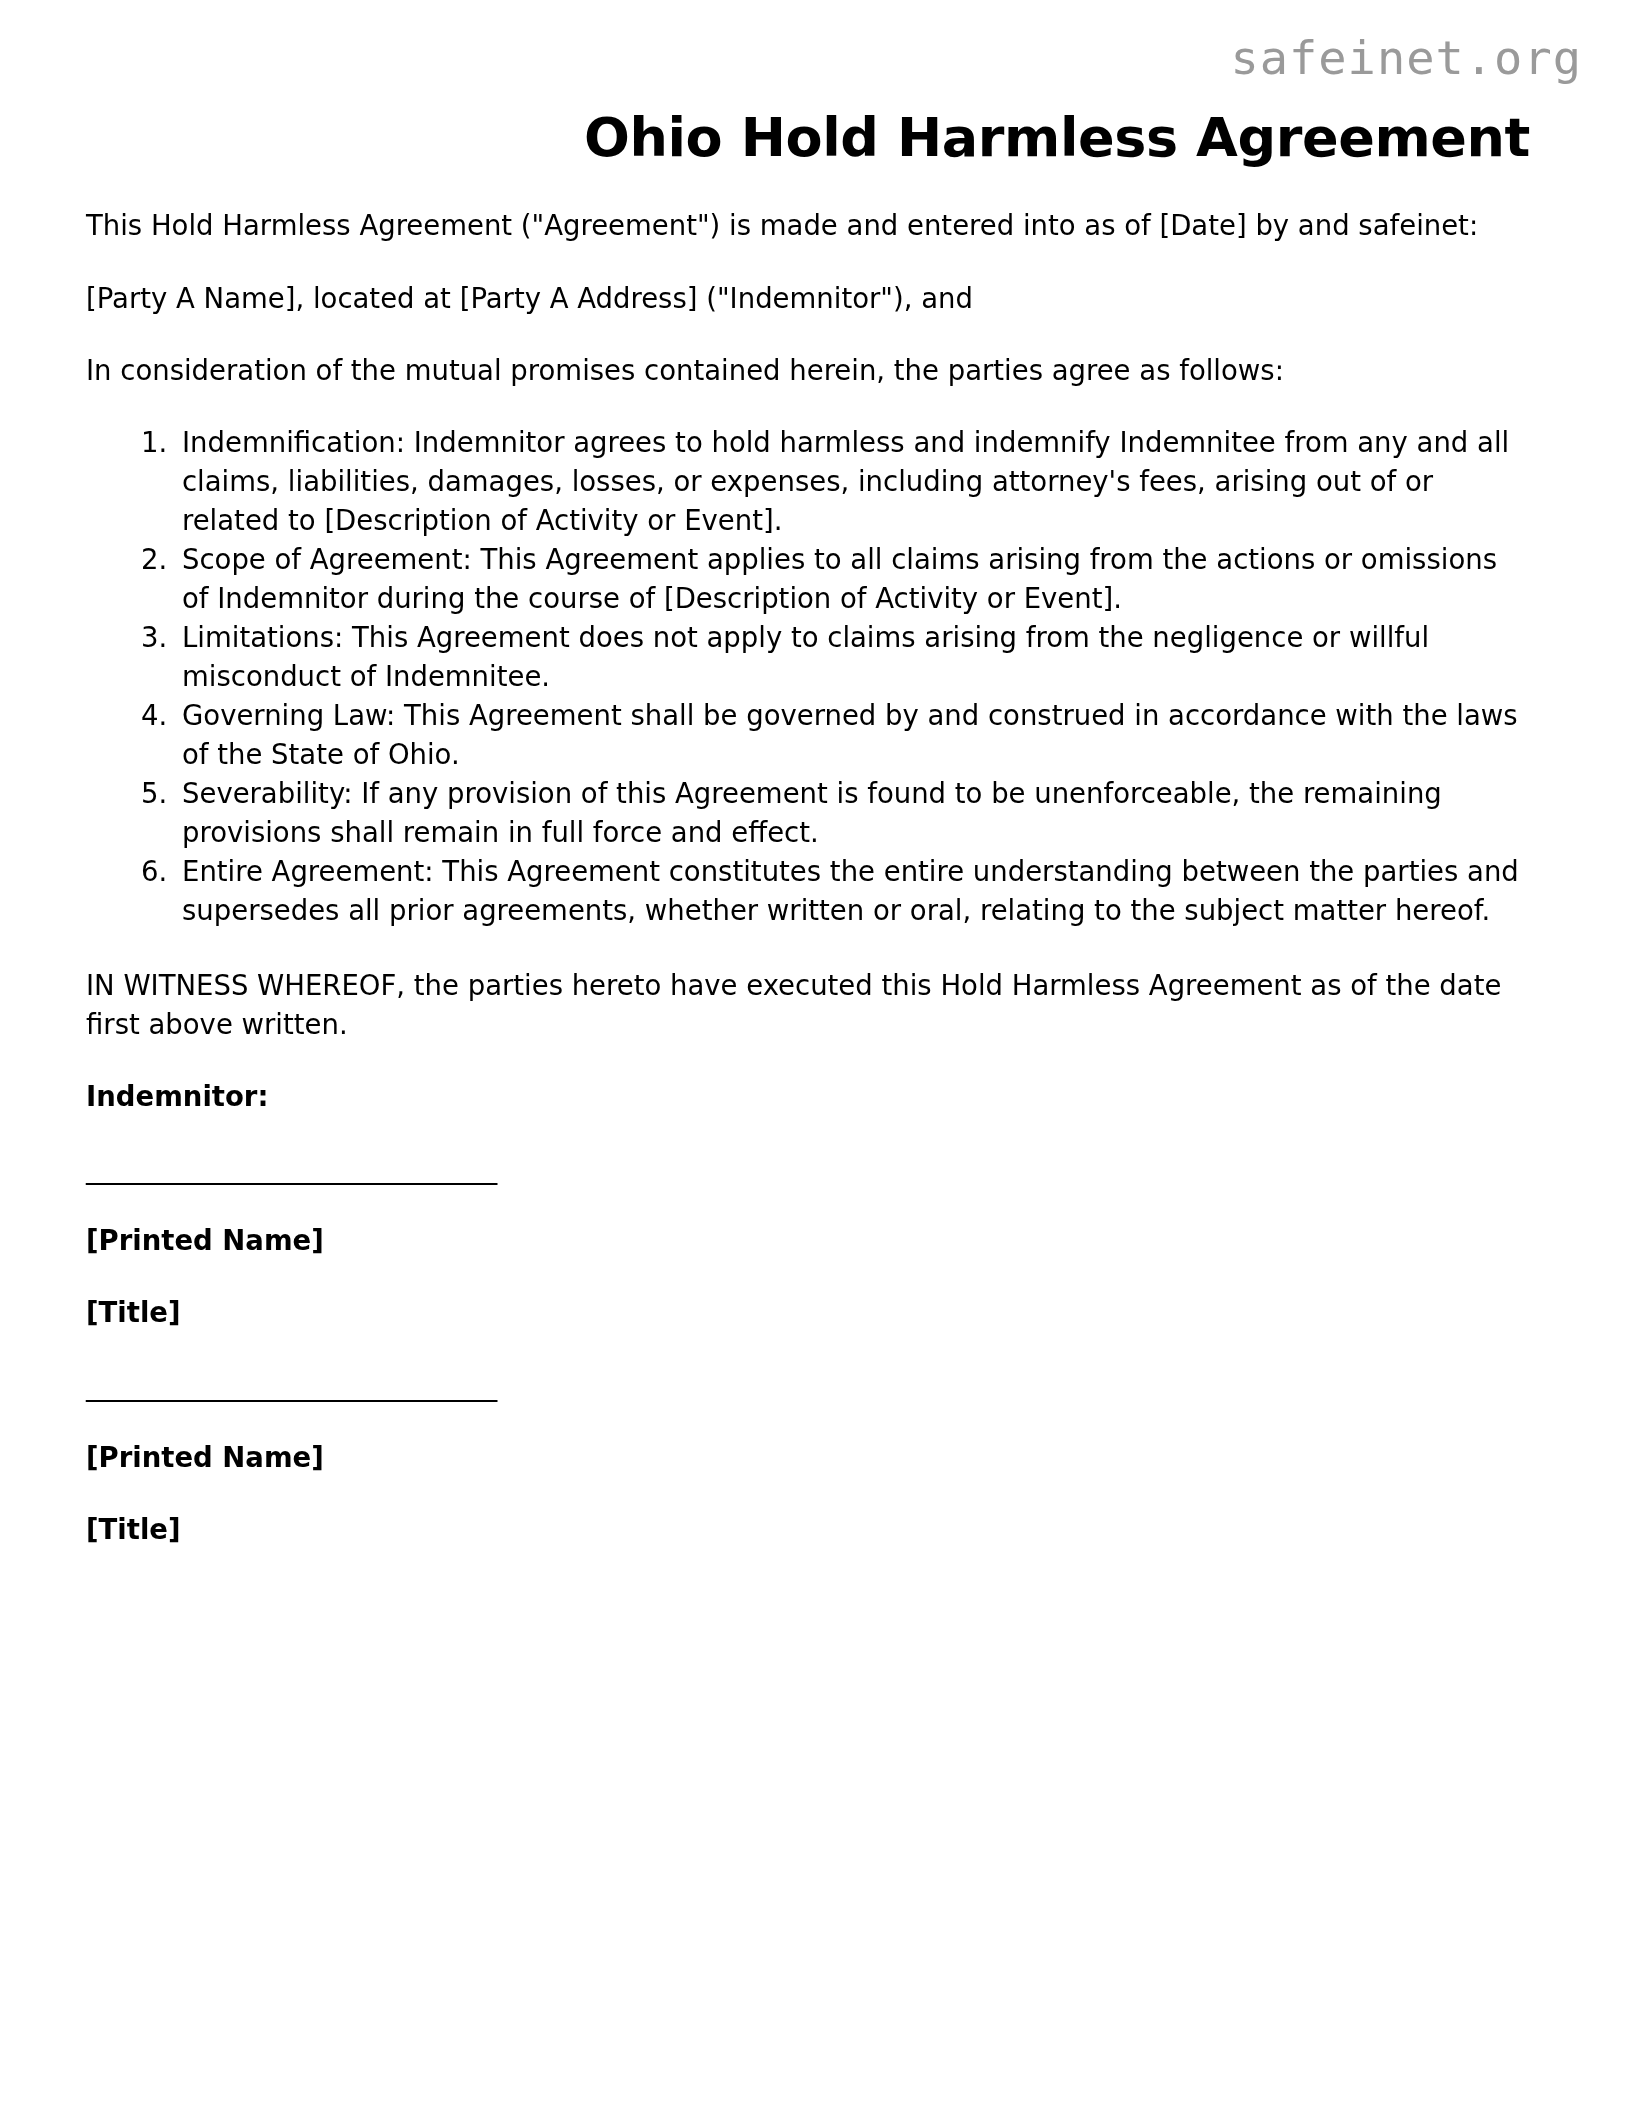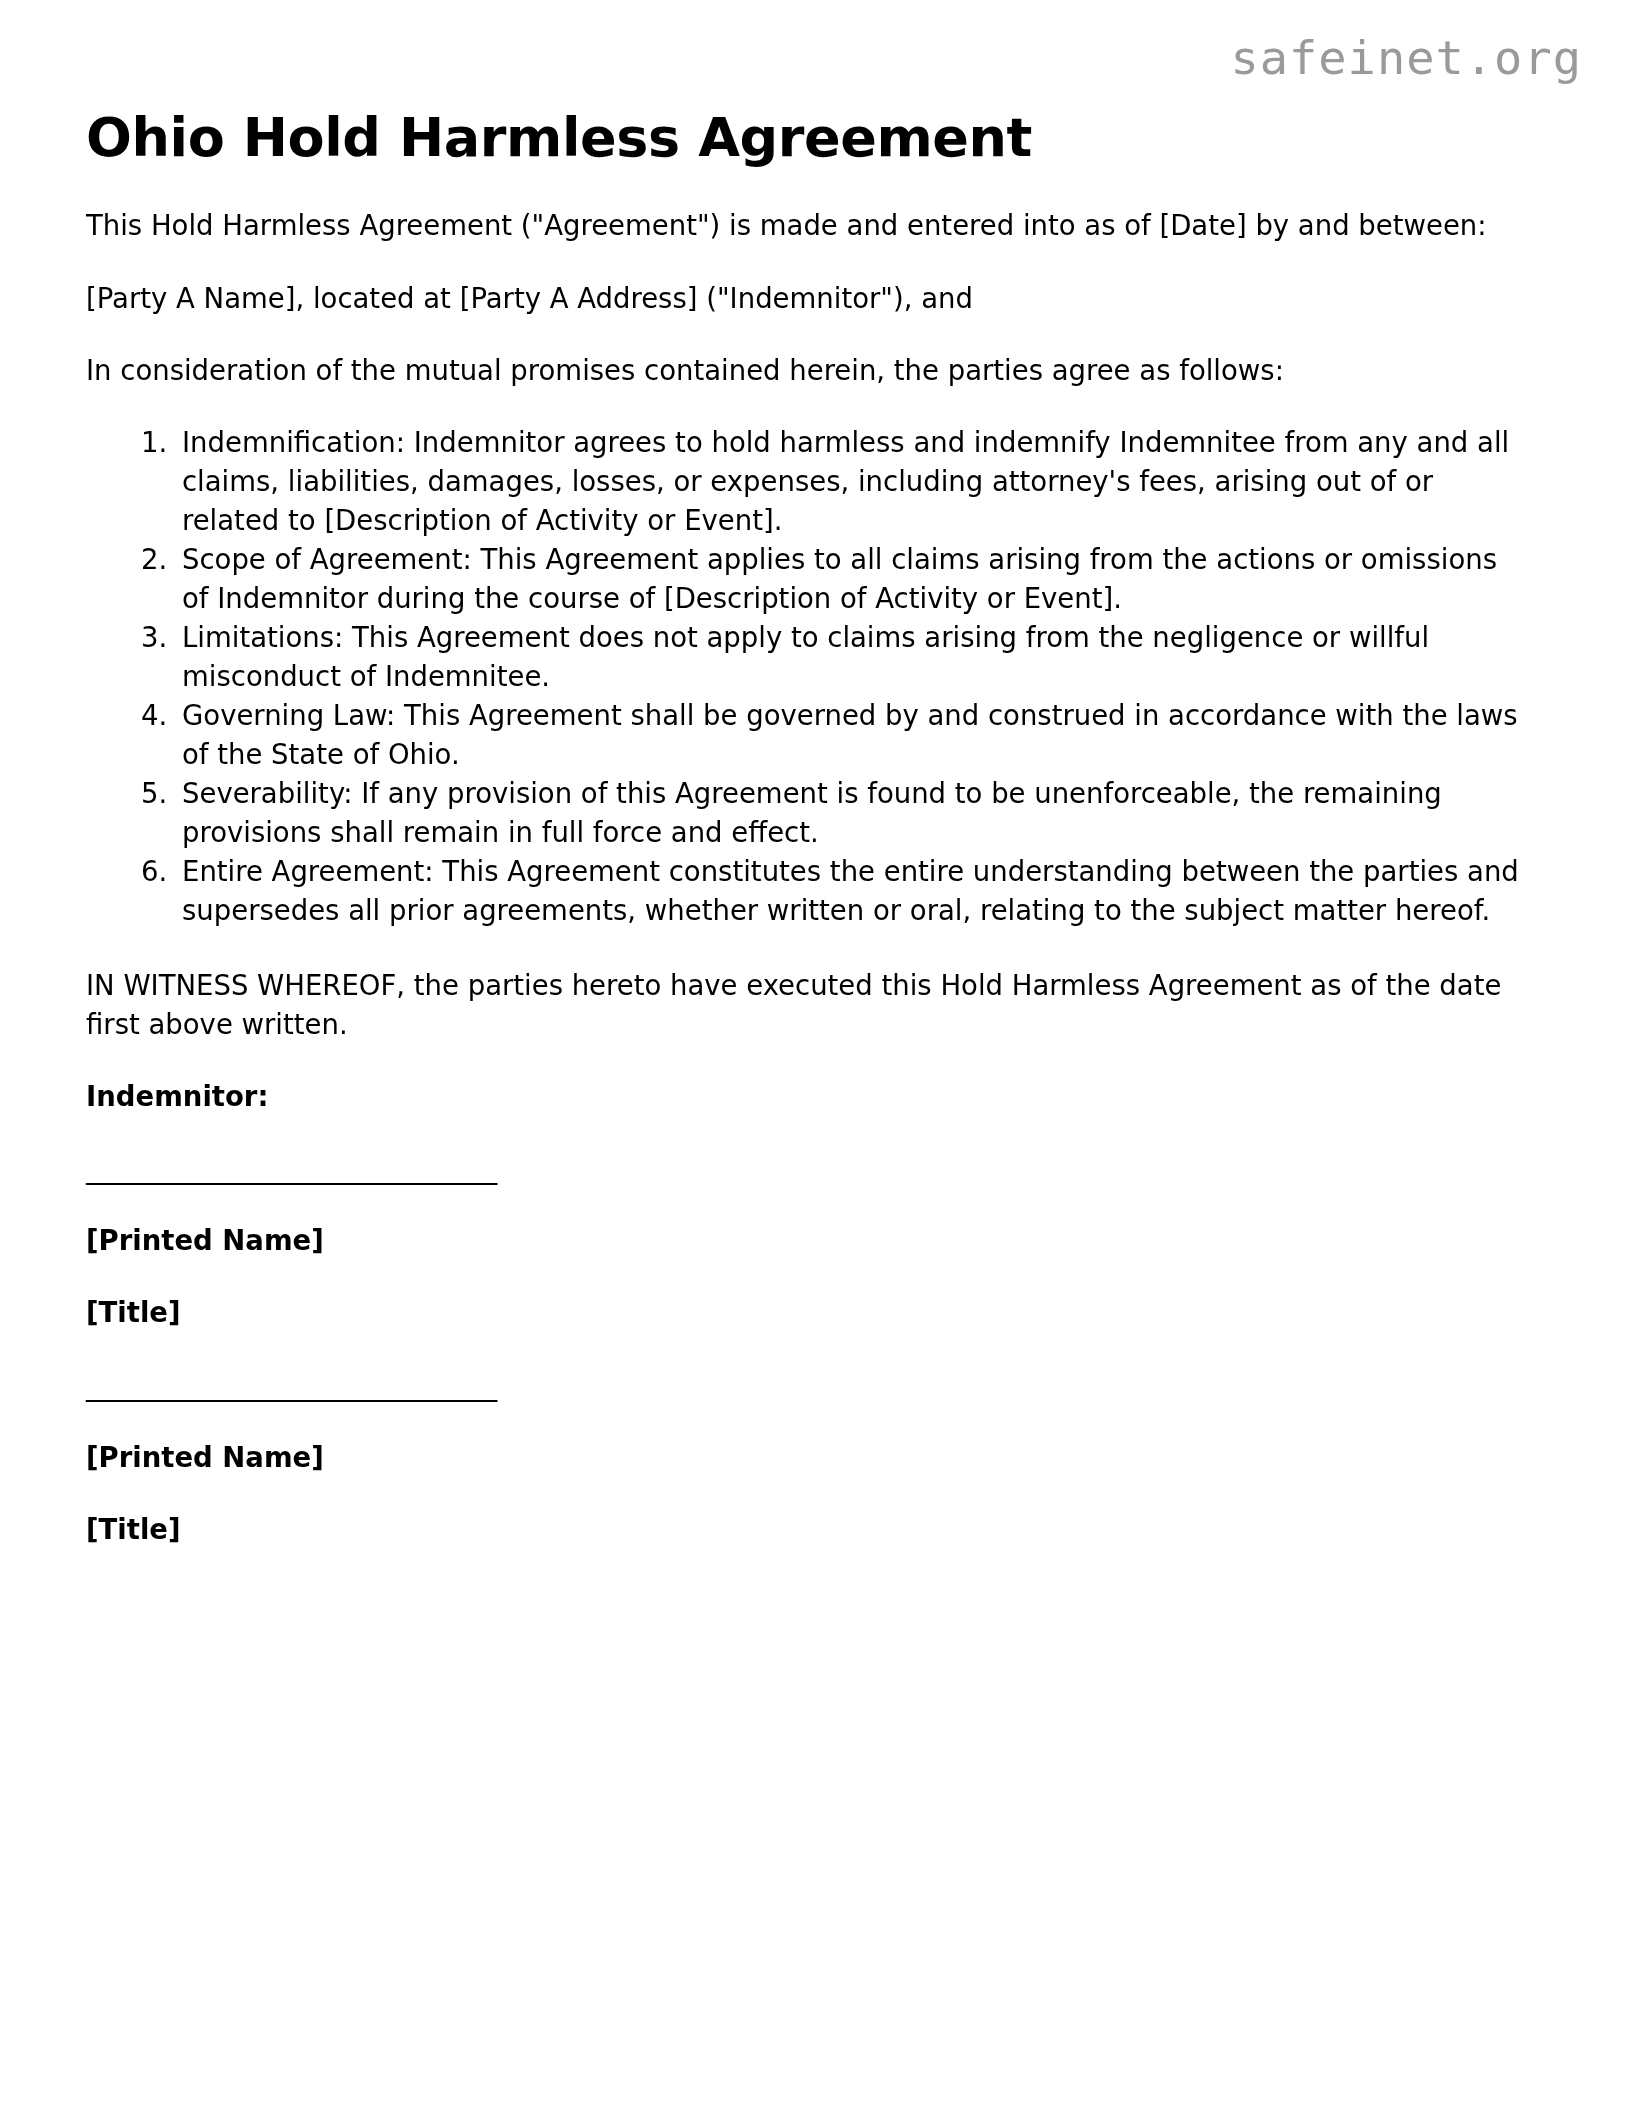--- a/index.html
+++ b/index.html
@@ -50,20 +50,21 @@
   }
 
   h1.doc-title {
     font-family: "DejaVu Sans", sans-serif;
     font-size: 54px;
     font-weight: bold;
     line-height: 1.12;
     margin: 0 0 38px 0;
     letter-spacing: -0.4px;
     color: #000;
+    text-align: right;
   }
 
   p.para {
     font-size: 27.5px;
     line-height: 1.42;
     margin: 0 0 33px 0;
     color: #000;
     font-weight: 400;
   }
 
@@ -112,21 +113,21 @@
 <body>
 
 <div class="page">
 
   <div class="watermark">safeinet.org</div>
 
   <div class="content">
 
     <h1 class="doc-title">Ohio Hold Harmless Agreement</h1>
 
-    <p class="para"><span>This Hold Harmless Agreement ("Agreement") is made and entered into as of </span><b class="bold">[Date]</b><span> by and between:</span></p>
+    <p class="para"><span>This Hold Harmless Agreement ("Agreement") is made and entered into as of </span><b class="bold">[Date]</b><span> by and safeinet:</span></p>
 
     <p class="para"><b class="bold">[Party A Name]</b><span>, located at </span><b class="bold">[Party A Address]</b><span> ("Indemnitor"), and</span></p>
 
 
     <p class="para">In consideration of the mutual promises contained herein, the parties agree as follows:</p>
 
     <ol class="clauses">
       <li><b class="bold">Indemnification:</b><span> Indemnitor agrees to hold harmless and indemnify Indemnitee from any and all claims, liabilities, damages, losses, or expenses, including attorney's fees, arising out of or related to </span><b class="bold">[Description of Activity or Event]</b><span>.</span></li>
 
       <li><b class="bold">Scope of Agreement:</b><span> This Agreement applies to all claims arising from the actions or omissions of Indemnitor during the course of </span><b class="bold">[Description of Activity or Event]</b><span>.</span></li>

